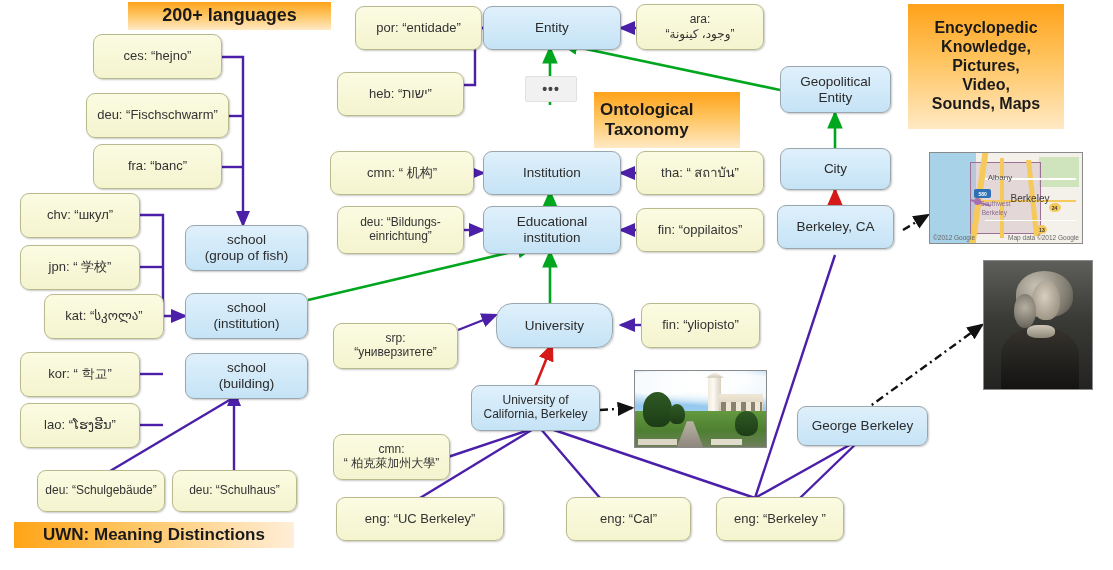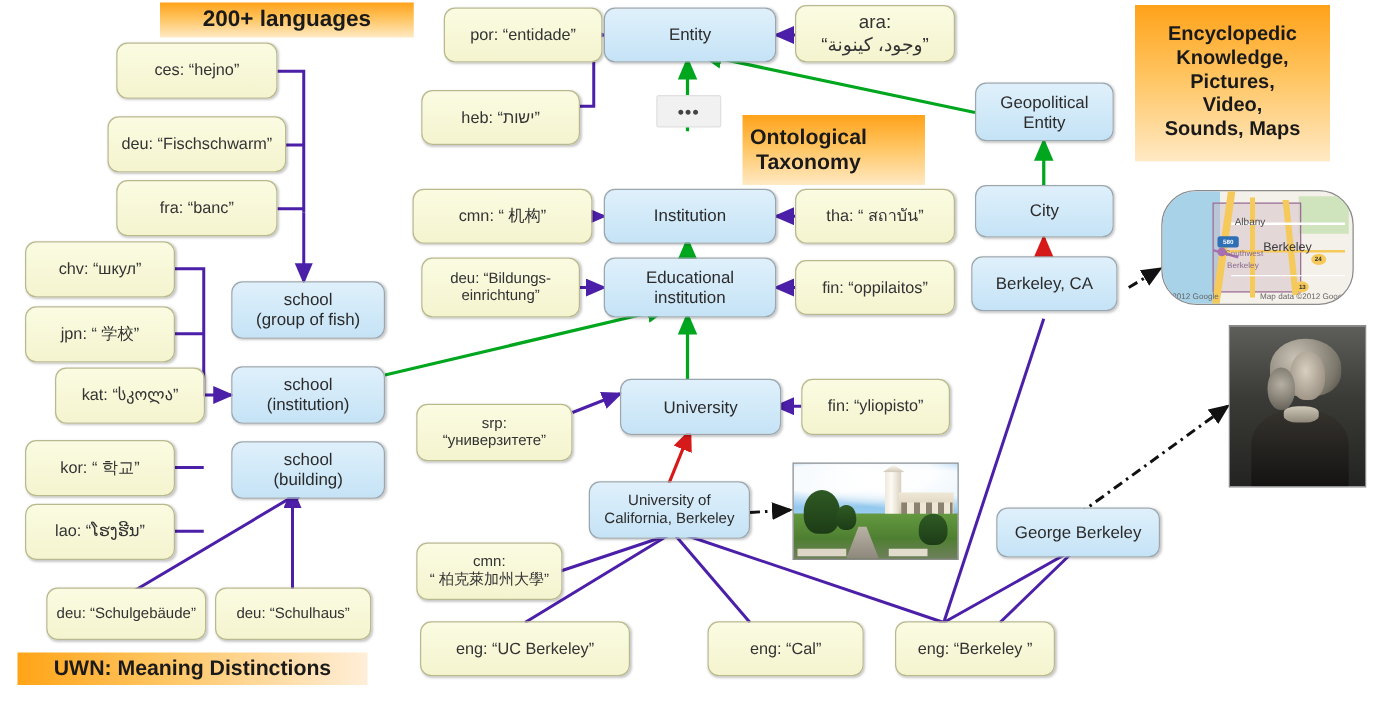--- a/index.html
+++ b/index.html
@@ -76,21 +76,21 @@
   .pr-wig{position:absolute;left:30%;top:8%;width:52%;height:36%;border-radius:50% 50% 40% 40%;
     background:radial-gradient(circle at 35% 35%,#c9c3b6,#7d786c 70%,#4a463e);}
   .pr-wig2{position:absolute;left:28%;top:26%;width:20%;height:26%;border-radius:50%;
     background:radial-gradient(circle at 50% 40%,#b6b0a3,#5d584f);}
   .pr-body{position:absolute;left:16%;bottom:0;width:72%;height:48%;border-radius:44% 44% 0 0;
     background:linear-gradient(180deg,#36332e,#141312);}
   .pr-collar{position:absolute;left:40%;top:50%;width:26%;height:10%;border-radius:40%;
     background:linear-gradient(180deg,#cfc8b8,#8e887a);}
 
   .t-small{font-size:12px;}
-  .t-xs{font-size:15px;}
+  .t-xs{font-size:12px;}
 </style>
 </head>
 <body>
 
 <div id="stage">
 
   <svg id="wires" viewBox="0 0 1113 570">
     <defs>
       <marker id="aP" markerWidth="7" markerHeight="7" refX="6" refY="3" orient="auto">
         <path d="M0,0 L7,3 L0,6 z" fill="#4b1fa8"></path>
@@ -219,41 +219,41 @@
     <span>einrichtung”</span>
   </div>
   <div class="node cpt" style="left:483px;top:206px;width:138px;height:48px;white-space:pre-line;">Educational
 institution</div>
   <div class="node lex" style="left:636px;top:208px;width:128px;height:44px;">fin: “oppilaitos”</div>
 
   <div class="node lex t-small" style="left:333px;top:323px;width:125px;height:46px;flex-direction:column;gap:0;">
     <span>srp:</span>
     <span>“универзитете”</span>
   </div>
-  <div class="node cpt" style="left:496px;top:303px;width:129px;height:45px;">University</div>
+  <div class="node cpt" style="left:496px;top:303px;width:117px;height:45px;border-radius:16px;">University</div>
   <div class="node lex" style="left:641px;top:303px;width:119px;height:45px;">fin: “yliopisto”</div>
 
   <div class="node cpt t-small" style="left:471px;top:385px;width:129px;height:46px;white-space:pre-line;">University of
 California, Berkeley</div>
 
   <div class="node lex t-small" style="left:333px;top:434px;width:117px;height:46px;flex-direction:column;gap:0;">
     <span>cmn:</span>
     <span>“ 柏克萊加州大學”</span>
   </div>
   <div class="node lex" style="left:336px;top:497px;width:168px;height:44px;">eng: “UC Berkeley”</div>
   <div class="node lex" style="left:540px;top:497px;width:125px;height:44px;margin-left:26px;">eng: “Cal”</div>
   <div class="node lex" style="left:692px;top:497px;width:128px;height:44px;margin-left:24px;">eng: “Berkeley ”</div>
 
   <div class="node cpt" style="left:780px;top:66px;width:111px;height:47px;white-space:pre-line;">Geopolitical
 Entity</div>
   <div class="node cpt" style="left:780px;top:148px;width:111px;height:42px;">City</div>
   <div class="node cpt" style="left:777px;top:205px;width:117px;height:44px;">Berkeley, CA</div>
   <div class="node cpt" style="left:797px;top:406px;width:131px;height:40px;">George Berkeley</div>
 
-  <div class="media map" style="left:929px;top:152px;width:152px;height:90px;border-radius:28px;">
+  <div class="media map" style="left:929px;top:152px;width:152px;height:90px;">
     <div class="m-water"></div>
     <div class="m-green" style="left:72%;top:4%;width:26%;height:34%;"></div>
     <div class="m-city"></div>
     <div class="m-road" style="left:30%;top:0;width:4%;height:100%;transform:skewX(-8deg);"></div>
     <div class="m-road" style="left:46%;top:6%;width:3%;height:88%;"></div>
     <div class="m-road" style="left:30%;top:52%;width:66%;height:3%;"></div>
     <div class="m-road" style="left:66%;top:8%;width:3%;height:84%;transform:skewX(6deg);"></div>
     <div class="m-road2" style="left:36%;top:28%;width:60%;height:1.6%;"></div>
     <div class="m-road2" style="left:36%;top:74%;width:60%;height:1.6%;"></div>
     <div class="m-purple" style="left:26%;top:54%;width:14%;height:2px;transform:rotate(16deg);"></div>

